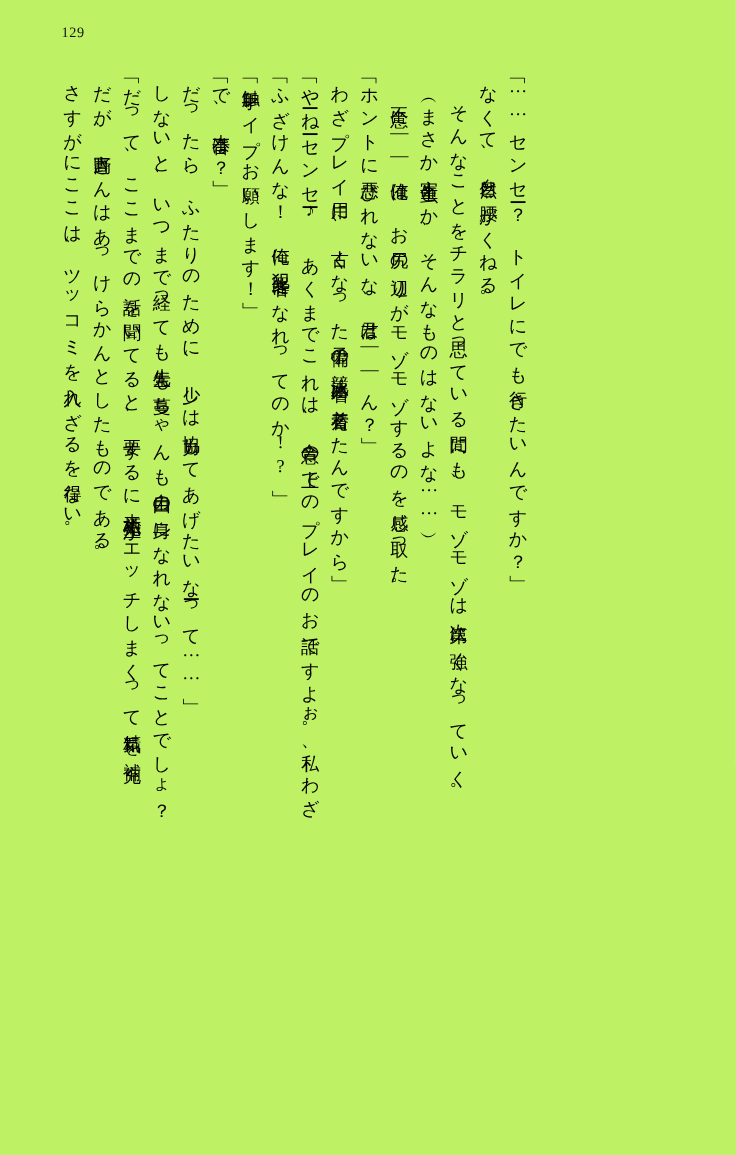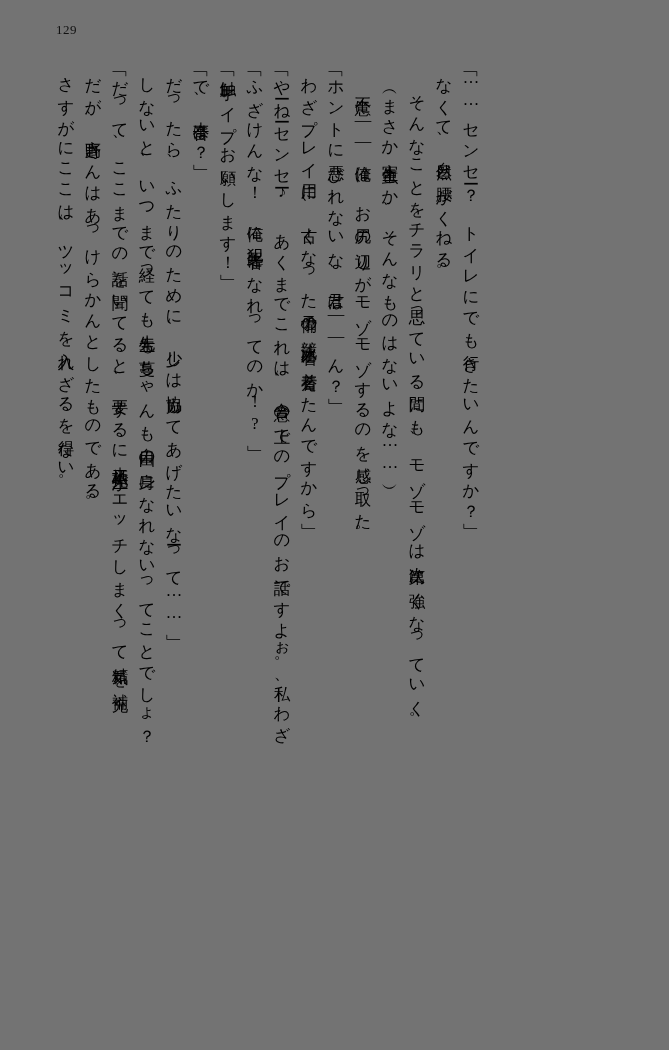--- a/index.html
+++ b/index.html
@@ -4,21 +4,21 @@
 <style>
   html, body {
     margin: 0;
     padding: 0;
     background: #ffffff;
   }
   .page {
     position: relative;
     width: 669px;
     height: 1050px;
-    background: #737373;
+    background: #bef264;
     overflow: hidden;
     font-family: "Liberation Serif", "DejaVu Serif", serif;
     color: #000000;
   }
   .page-number {
     position: absolute;
     top: 22px;
     left: 56px;
     font-size: 13px;
     font-family: "Liberation Serif", "DejaVu Serif", serif;

